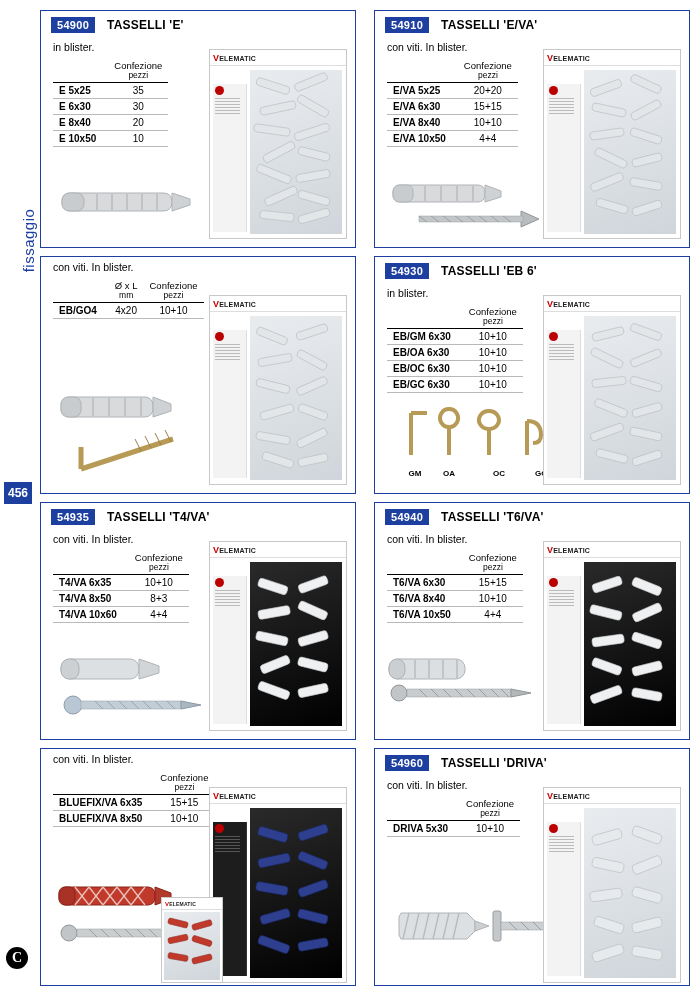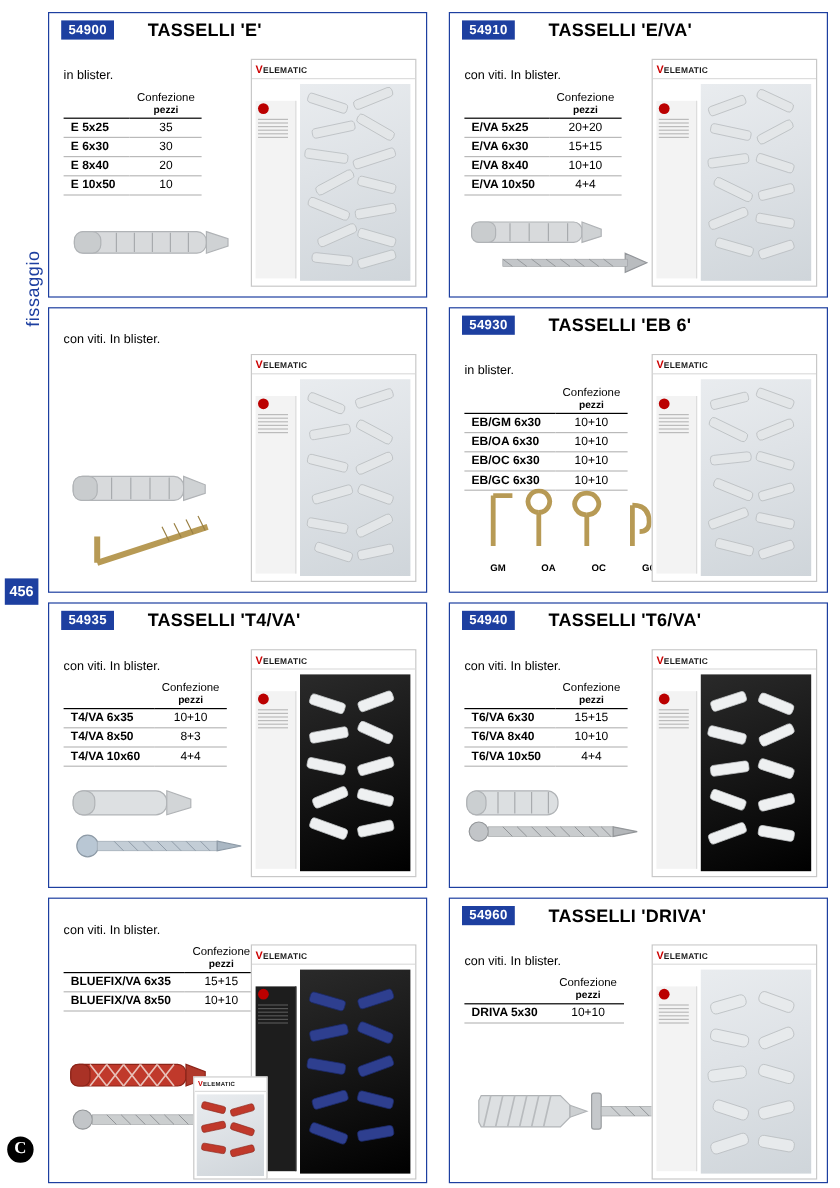--- a/index.html
+++ b/index.html
@@ -72,29 +72,29 @@
   }
   .code {
     background:#1d3fa0;
     color:#fff;
     font-size:11px;
     font-weight:bold;
     padding:2px 6px;
     letter-spacing:0.3px;
   }
   .card-title {
-    font-size:15px;
+    font-size:12px;
     font-weight:bold;
-    margin-left:28px;
+    margin-left:12px;
     letter-spacing:0.2px;
   }
   .card-sub {
     font-size:10.5px;
     padding-left:12px;
-    margin-top:20px;
+    margin-top:4px;
   }
   .tbl {
     margin:6px 0 0 12px;
     border-collapse:collapse;
     font-size:10px;
   }
   .tbl th, .tbl td {
     padding:2px 6px;
     text-align:center;
     font-weight:normal;
@@ -108,21 +108,21 @@
     margin-top:24px;
   }
   .tbl thead th {
     border-bottom:1px solid #000;
     font-size:9.5px;
     line-height:1.05;
   }
   .tbl tbody tr td { border-bottom:1px solid #b9b9b9; }
   .tbl tbody tr:last-child td { border-bottom:1px solid #b9b9b9; }
   .hdr-conf { font-size:10px; }
-  .hdr-sub { font-size:8.5px; display:block; font-weight:bold; }
+  .hdr-sub { font-size:8.5px; display:block; font-weight:normal; }
 
   
   .art { position:absolute; }
   .pack {
     position:absolute;
     background:#fff;
     border:1px solid #c8c8c8;
     overflow:hidden;
   }
   .pack-hdr {
@@ -339,20 +339,42 @@
               <rect x="48" y="134" width="30" height="8" rx="3" transform="rotate(-18 63 138)"></rect>
             </g>
           </svg>
         </div>
       </div>
     </div>
   </div>
 
   <div class="card">
     <div class="card-sub">con viti. In blister.</div>
+    <table class="tbl">
+      <thead>
+        <tr>
+          <th></th>
+          <th class="hdr-conf">
+            <span>Ø x L</span>
+            <span class="hdr-sub">mm</span>
+          </th>
+          <th class="hdr-conf">
+            <span>Confezione</span>
+            <span class="hdr-sub">pezzi</span>
+          </th>
+        </tr>
+      </thead>
+      <tbody>
+        <tr>
+          <td class="rowname">EB/GO4</td>
+          <td>4x20</td>
+          <td>10+10</td>
+        </tr>
+      </tbody>
+    </table>
 
     <div class="art" style="left:14px; top:120px; width:160px; height:110px;">
       <svg width="160" height="110" viewBox="0 0 160 110">
         <rect x="6" y="20" width="92" height="20" rx="8" fill="#d8dadc" stroke="#b0b3b6"></rect>
         <rect x="6" y="20" width="20" height="20" rx="7" fill="#c9ccce" stroke="#b0b3b6"></rect>
         <path d="M98 20 L116 27 L116 34 L98 40 Z" fill="#cfd2d4" stroke="#b0b3b6"></path>
         <line x1="38" y1="21" x2="38" y2="39" stroke="#a8abae"></line>
         <line x1="54" y1="21" x2="54" y2="39" stroke="#a8abae"></line>
         <line x1="70" y1="21" x2="70" y2="39" stroke="#a8abae"></line>
         <line x1="86" y1="21" x2="86" y2="39" stroke="#a8abae"></line>
@@ -439,21 +461,21 @@
             <path d="M48 20 a9 9 0 1 1 0.1 0"></path>
           <path d="M88 48 L88 22"></path>
             <path d="M88 22 a10 9 0 1 0 -0.1 0"></path>
           <path d="M126 48 L126 14"></path>
             <path d="M126 14 q14 0 14 14 q0 8 -8 8"></path>
         </g>
       </svg>
     </div>
     <div class="hooklbl" style="left:26px; top:212px;">
       <span style="width:28px;text-align:center">GM</span>
-      <span style="width:28px;text-align:center">OA</span>
+      <span style="width:28px;">OA</span>
       <span style="width:28px;text-align:center">OC</span>
       <span style="width:28px;text-align:center">GC</span>
     </div>
 
     <div class="pack" style="left:168px; top:38px; width:138px; height:190px;">
       <div class="pack-hdr">
         <span class="brand"><span class="v">V</span><span>ELEMATIC</span></span>
       </div>
       <div class="pack-body">
         <div class="sidecard">

